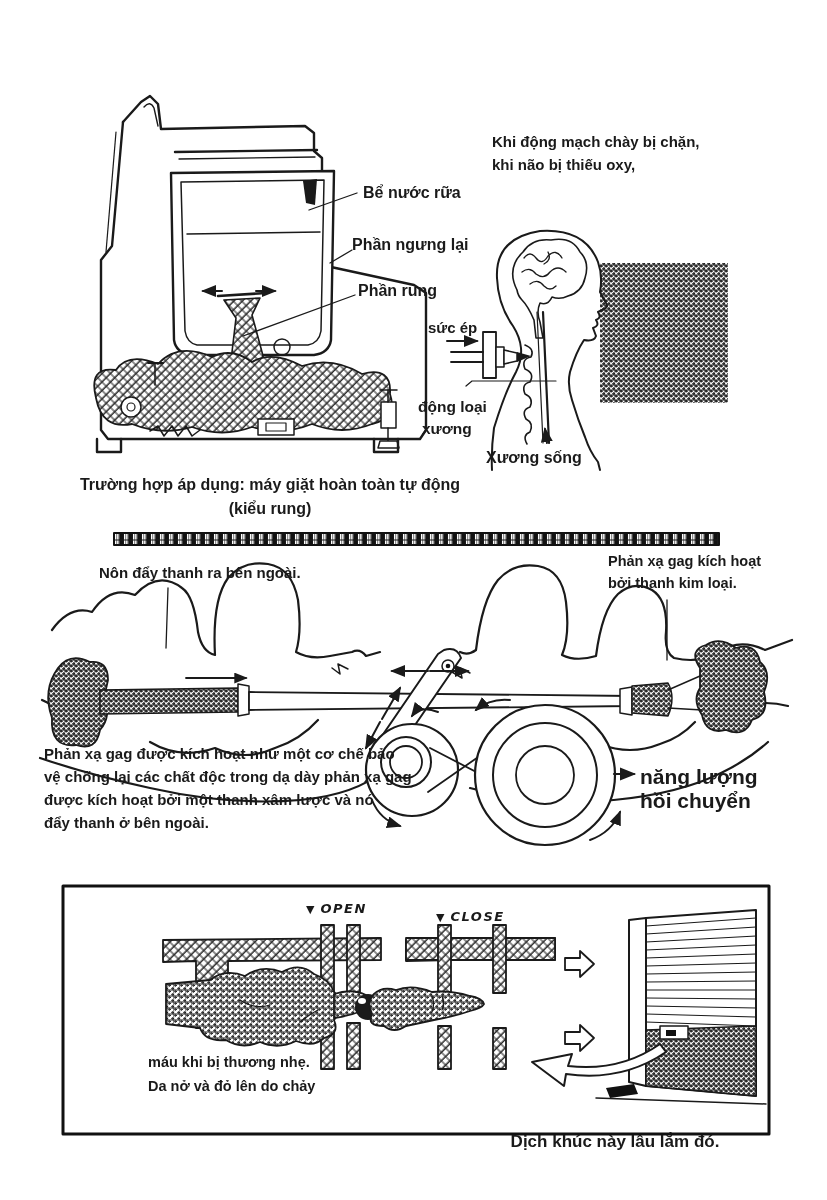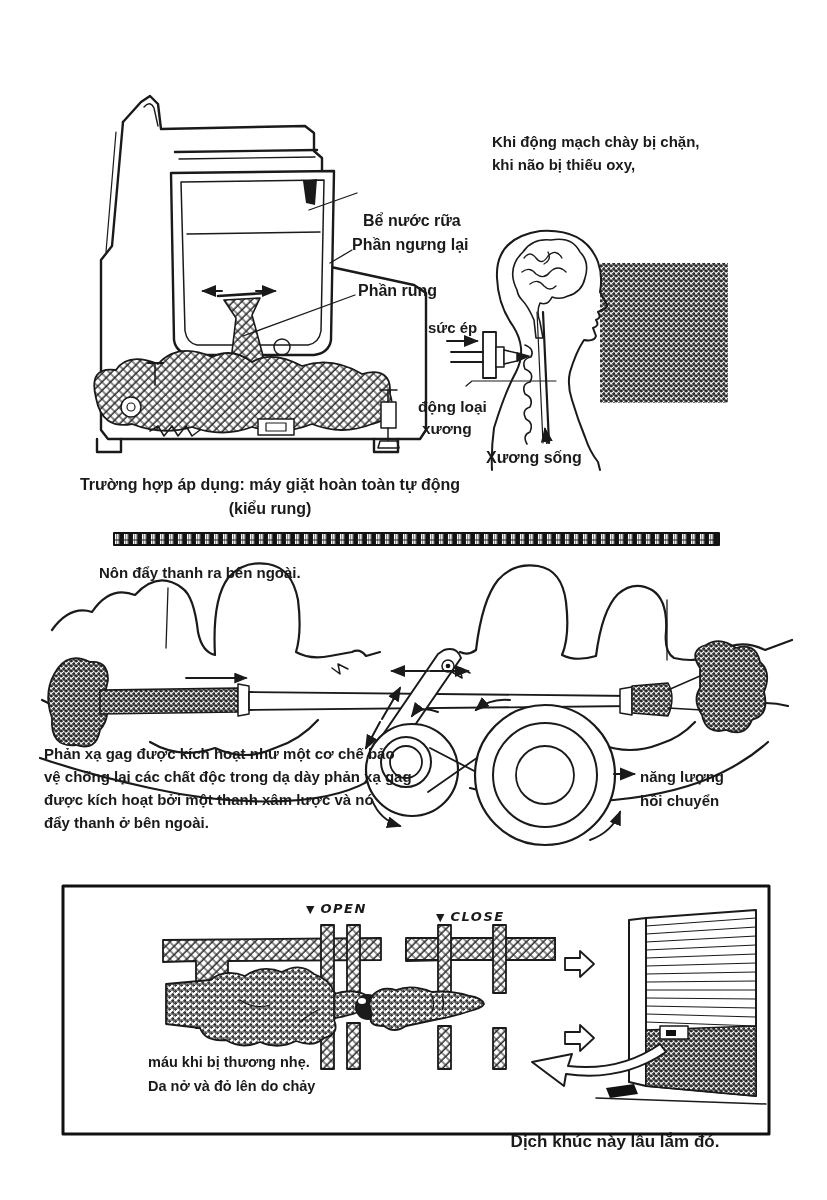--- a/index.html
+++ b/index.html
@@ -235,48 +235,52 @@
       <path d="M646,1030 L756,1026 L756,1096 L646,1086 Z" fill="url(#dots)" stroke-width="1.5"></path>
       <rect x="660" y="1026" width="28" height="13" fill="#fff" stroke-width="1.5"></rect>
       <rect x="666" y="1030" width="10" height="6" fill="#111" stroke="none"></rect>
       <line x1="596" y1="1098" x2="766" y2="1104" stroke-width="1.5"></line>
       <path d="M606,1088 L634,1084 L638,1094 L610,1098 Z" fill="#111" stroke="none"></path>
     </g>
     <path d="M660,1044 Q620,1072 568,1066 L572,1054 L532,1062 L564,1086 L566,1074 Q622,1082 666,1052 Z" fill="#fff" stroke-width="2"></path>
   </g>
 </svg>
 
-<div class="t" style="left:363px;top:185px;font-size:16px;margin-top:28px;">Bể nước rữa</div>
+<div class="t" style="left:363px;top:185px;font-size:16px;">Bể nước rữa</div>
 <div class="t" style="left:352px;top:237px;font-size:16px;">Phần ngưng lại</div>
 <div class="t" style="left:358px;top:283px;font-size:16px;">Phần rung</div>
 
 <div class="t block" style="left:492px;top:130px;font-size:15px;line-height:23px;">
   <div class="ln">Khi động mạch chày bị chặn,</div>
   <div class="ln">khi não bị thiếu oxy,</div>
 </div>
 <div class="t" style="left:428px;top:320px;font-size:15px;">sức ép</div>
 <div class="t block" style="left:418px;top:396px;font-size:15.5px;line-height:22px;">
   <div class="ln">động loại</div>
   <div class="ln" style="padding-left:4px;">xương</div>
 </div>
 <div class="t" style="left:486px;top:450px;font-size:16px;">Xương sống</div>
 
 <div class="t center" style="left:65px;top:473px;width:410px;font-size:16px;line-height:24px;">
   <div>Trường hợp áp dụng: máy giặt hoàn toàn tự động</div>
   <div>(kiểu rung)</div>
 </div>
 
 <div class="t" style="left:99px;top:565px;font-size:15px;">Nôn đẩy thanh ra bên ngoài.</div>
+<div class="t block" style="left:608px;top:550px;font-size:14.5px;line-height:22px;">
+  <div class="ln">Phản xạ gag kích hoạt</div>
+  <div class="ln">bởi thanh kim loại.</div>
+</div>
 <div class="t block" style="left:44px;top:742px;font-size:15px;line-height:23px;">
   <div class="ln">Phản xạ gag được kích hoạt như một cơ chế bảo</div>
   <div class="ln">vệ chống lại các chất độc trong dạ dày phản xạ gag</div>
   <div class="ln">được kích hoạt bởi một thanh xâm lược và nó</div>
   <div class="ln">đẩy thanh ở bên ngoài.</div>
 </div>
-<div class="t block" style="left:640px;top:765px;font-size:15px;line-height:24px;">
+<div class="t block" style="left:640px;top:765px;font-size:21px;line-height:24px;">
   <div class="ln">năng lượng</div>
   <div class="ln">hồi chuyển</div>
 </div>
 
 <div class="t comic" style="left:306px;top:902px;">
   <span class="tri">▼</span><span>OPEN</span>
 </div>
 <div class="t comic" style="left:436px;top:902px;margin-top:8px;">
   <span class="tri">▼</span><span>CLOSE</span>
 </div>

